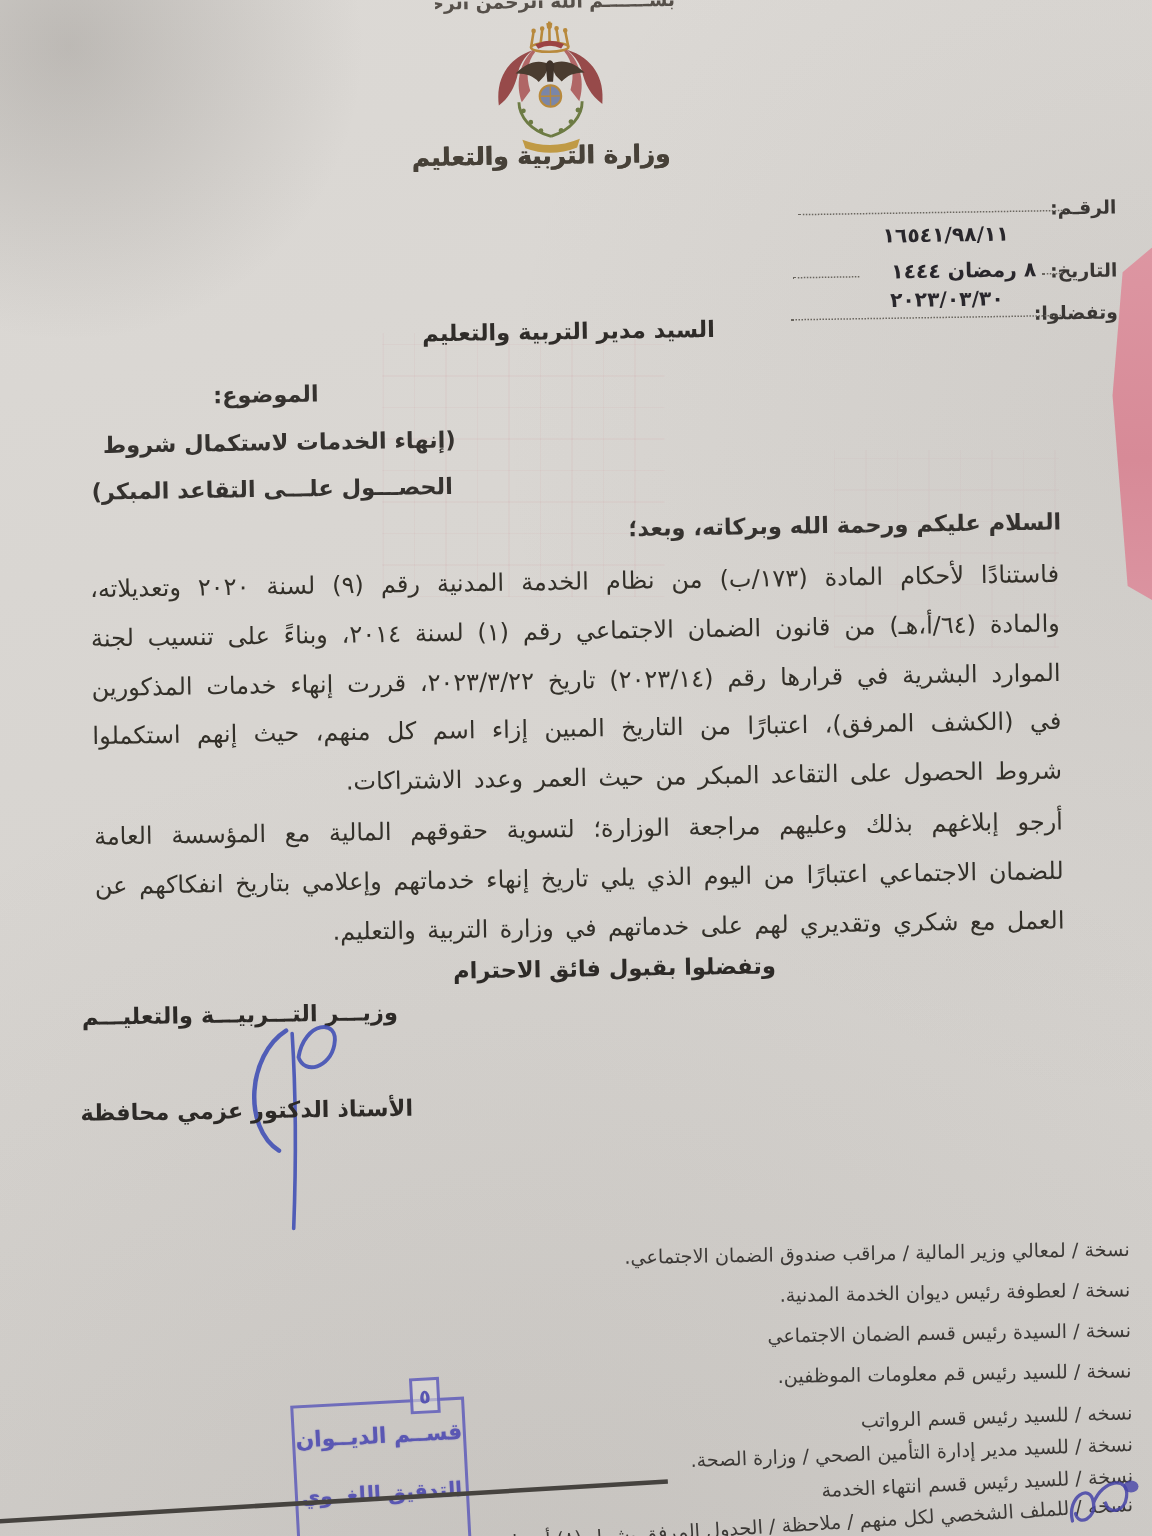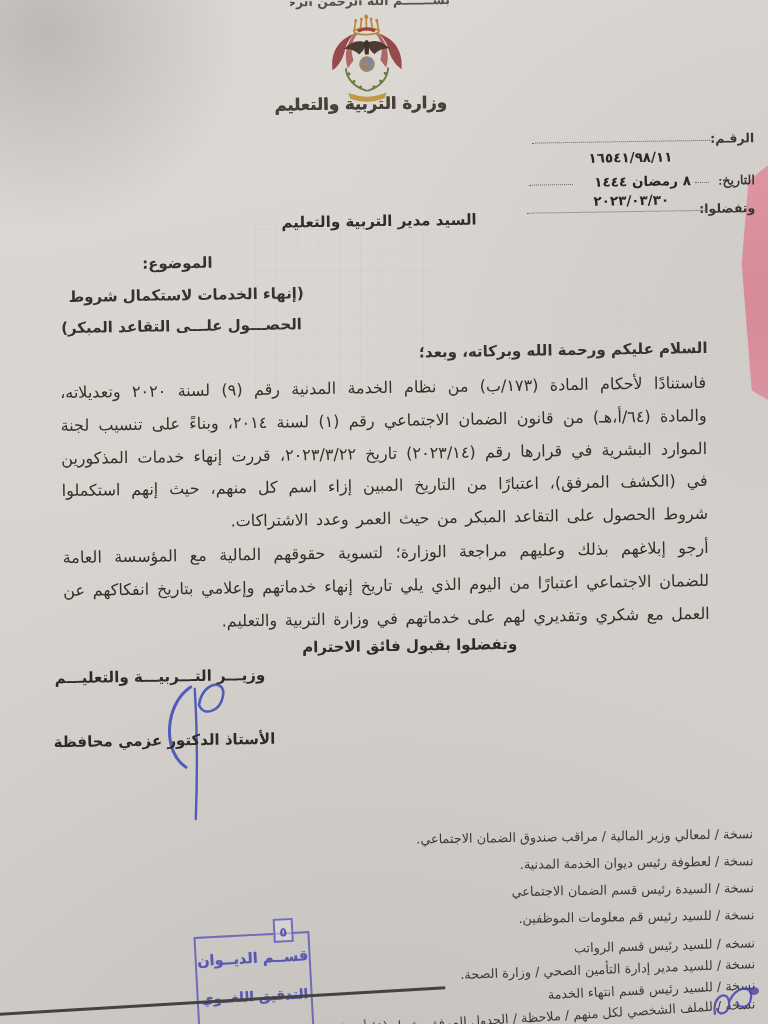--- a/index.html
+++ b/index.html
@@ -22,21 +22,21 @@
   
   .bismillah-clip { left:298px; top:0; width:160px; height:15px; overflow:hidden; }
   .bismillah { position:relative; top:-7px; font-size:12.5px; font-weight:bold; color:#56504a;
                white-space:nowrap; letter-spacing:.4px; }
   .ministry { left:272px; top:94px; width:190px; text-align:center;
               font-size:16.5px; font-weight:bold; color:#474138;
               text-shadow:.4px 0 0 #474138; letter-spacing:-.3px; }
 
   
   .refblock { left:528px; top:136px; width:238px; height:86px; font-size:12.5px; color:#3a3734; }
-  .refblock .lbl { position:absolute; right:6px; font-weight:bold; white-space:nowrap; }
+  .refblock .lbl { position:absolute; right:16px; font-weight:bold; white-space:nowrap; }
   .dots { position:absolute; border-bottom:1.6px dotted #6a665f; height:12px; }
   .refval { position:absolute; font-weight:bold; color:#29272c; font-size:13.5px; white-space:nowrap; letter-spacing:1px; }
 
   .addressee { left:286px; top:212px; font-size:15px; font-weight:bold; color:#2f2c29; white-space:nowrap; }
   .subject-label { left:146px; top:251px; font-size:15px; font-weight:bold; }
   .subject-1 { left:72px; top:283px; font-size:15px; font-weight:bold; white-space:nowrap; }
   .subject-2 { left:64px; top:314px; font-size:15px; font-weight:bold; white-space:nowrap; }
   .greeting  { left:412px; top:344px; width:298px; font-size:15px; font-weight:bold; text-align:right; white-space:nowrap; }
 
   .para { left:62px; width:646px; font-size:16px; line-height:32.8px;
@@ -140,21 +140,21 @@
     </svg>
   </div>
 
   <div class="abs ministry ar">وزارة التربية والتعليم</div>
 
   <div class="abs refblock">
     <span class="lbl ar" style="top:0;">الرقـم:</span>
     <span class="dots" style="right:50px; width:178px; top:-2px;"></span>
     <span class="refval" style="right:88px; top:17px;">١٦٥٤١/٩٨/١١</span>
 
-    <span class="lbl ar" style="top:42px;font-family:Liberation Serif, serif;">التاريخ:</span>
+    <span class="lbl ar" style="top:42px;">التاريخ:</span>
     <span class="dots" style="right:52px; width:14px; top:40px;"></span>
     <span class="refval ar" style="right:70px; top:41px; letter-spacing:0;">٨ رمضان ١٤٤٤</span>
     <span class="dots" style="right:188px; width:44px; top:40px;"></span>
 
     <span class="refval" style="right:92px; top:60px;">٢٠٢٣/٠٣/٣٠</span>
     <span class="lbl ar" style="top:70px;">وتفضلوا:</span>
     <span class="dots" style="right:54px; width:180px; top:68px;"></span>
   </div>
 
   <div class="abs addressee ar">السيد مدير التربية والتعليم</div>

